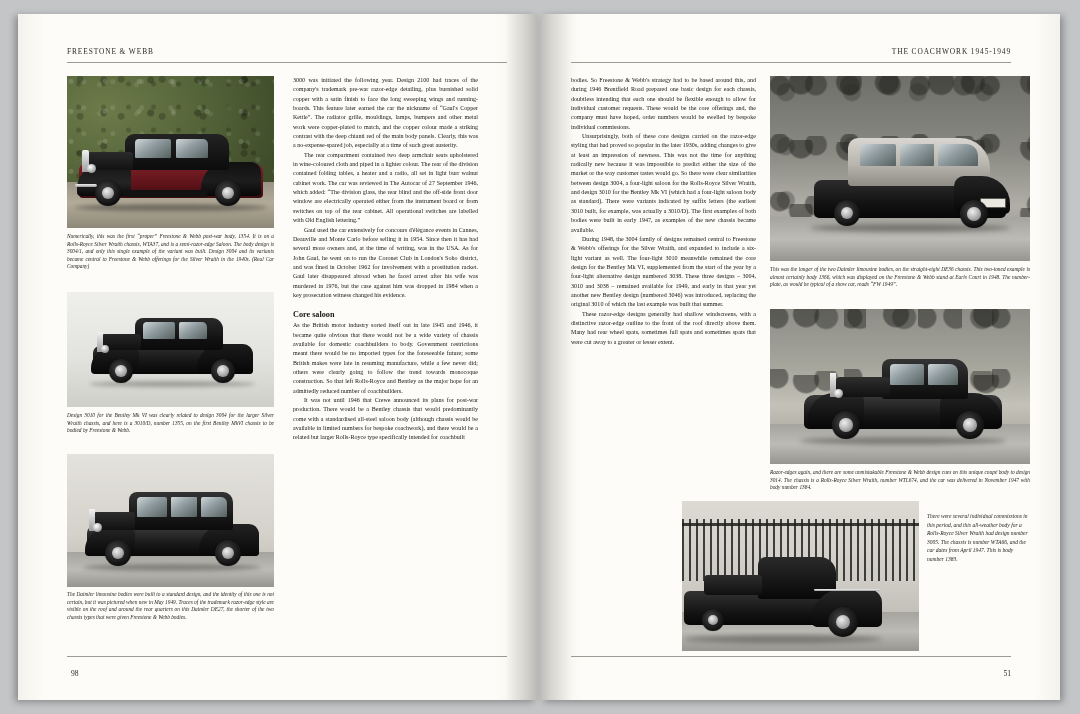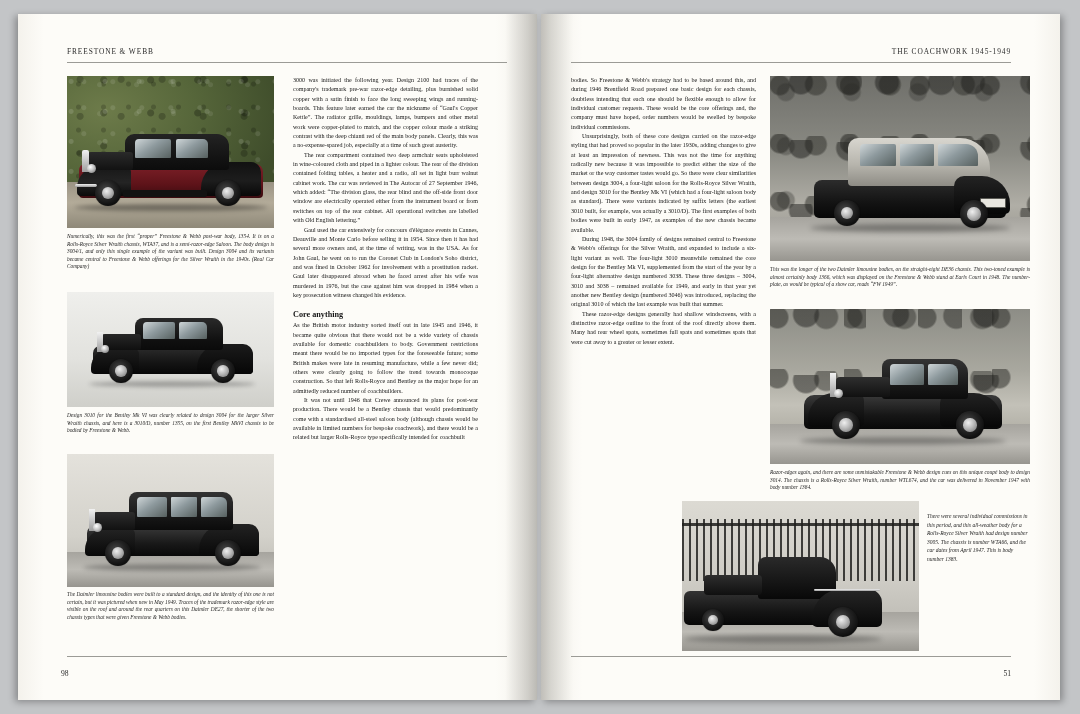--- a/index.html
+++ b/index.html
@@ -79,21 +79,21 @@
   .rule.top-r { top: 48px; left: 30px; width: 440px; }
   .rule.bot-l { bottom: 43px; left: 49px; width: 440px; }
   .rule.bot-r { bottom: 43px; left: 30px; width: 440px; }
 
   .folio {
     position: absolute;
     bottom: 22px;
     font-size: 7.6px;
     color: #2b2b2b;
   }
-  .folio.l { left: 43px; }
+  .folio.l { left: 53px; }
   .folio.r { right: 49px; }
 
   
   .col {
     position: absolute;
     font-size: 6.05px;
     line-height: 9.35px;
     text-align: justify;
     color: #161616;
     hyphens: auto;
@@ -287,21 +287,21 @@
         <div class="wheel" style="left:134px; top:52px; width:26px; height:26px;"></div>
         <div style="position:absolute; left:2px; top:76px; width:178px; height:7px; background:rgba(0,0,0,.30); filter:blur(2px); border-radius:50%;"></div>
       </div>
     </div>
     <div class="cap" id="cap3">The Daimler limousine bodies were built to a standard design, and the identity of this one is not certain, but it was pictured when new in May 1949. Traces of the trademark razor-edge style are visible on the roof and around the rear quarters on this Daimler DE27, the shorter of the two chassis types that were given Freestone &amp; Webb bodies.</div>
 
     <div class="col" id="col-a">
       <p class="first">3000 was initiated the following year. Design 2100 had traces of the company's trademark pre-war razor-edge detailing, plus burnished solid copper with a satin finish to face the long sweeping wings and running-boards. This feature later earned the car the nickname of “Gaul's Copper Kettle”. The radiator grille, mouldings, lamps, bumpers and other metal work were copper-plated to match, and the copper colour made a striking contrast with the deep chianti red of the main body panels. Clearly, this was a no-expense-spared job, especially at a time of such great austerity.</p>
       <p>The rear compartment contained two deep armchair seats upholstered in wine-coloured cloth and piped in a lighter colour. The rear of the division contained folding tables, a heater and a radio, all set in light burr walnut cabinet work. The car was reviewed in The Autocar of 27 September 1946, which added: “The division glass, the rear blind and the off-side front door window are electrically operated either from the instrument board or from switches on top of the rear cabinet. All operational switches are labelled with Old English lettering.”</p>
       <p>Gaul used the car extensively for concours d'élégance events in Cannes, Deauville and Monte Carlo before selling it in 1954. Since then it has had several more owners and, at the time of writing, was in the USA. As for John Gaul, he went on to run the Coronet Club in London's Soho district, and was fined in October 1962 for involvement with a prostitution racket. Gaul later disappeared abroad when he faced arrest after his wife was murdered in 1976, but the case against him was dropped in 1984 when a key prosecution witness changed his evidence.</p>
-      <h3>Core anything</h3>
+      <h3>Core saloon</h3>
       <p class="first">As the British motor industry sorted itself out in late 1945 and 1946, it became quite obvious that there would not be a wide variety of chassis available for domestic coachbuilders to body. Government restrictions meant there would be no imported types for the foreseeable future; some British makes were late in resuming manufacture, while a few never did; others were clearly going to follow the trend towards monocoque construction. So that left Rolls-Royce and Bentley as the major hope for an admittedly reduced number of coachbuilders.</p>
       <p>It was not until 1946 that Crewe announced its plans for post-war production. There would be a Bentley chassis that would predominantly come with a standardised all-steel saloon body (although chassis would be available in limited numbers for bespoke coachwork), and there would be a related but larger Rolls-Royce type specifically intended for coachbuilt</p>
     </div>
   </div>
 
   <div class="page right">
 
     <div class="runhead r">THE COACHWORK 1945-1949</div>
     <div class="rule top-r"></div>
     <div class="rule bot-r"></div>

